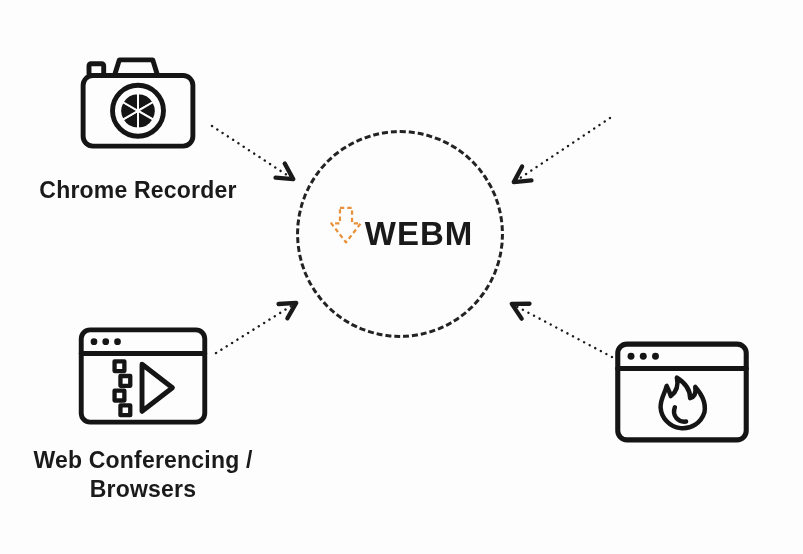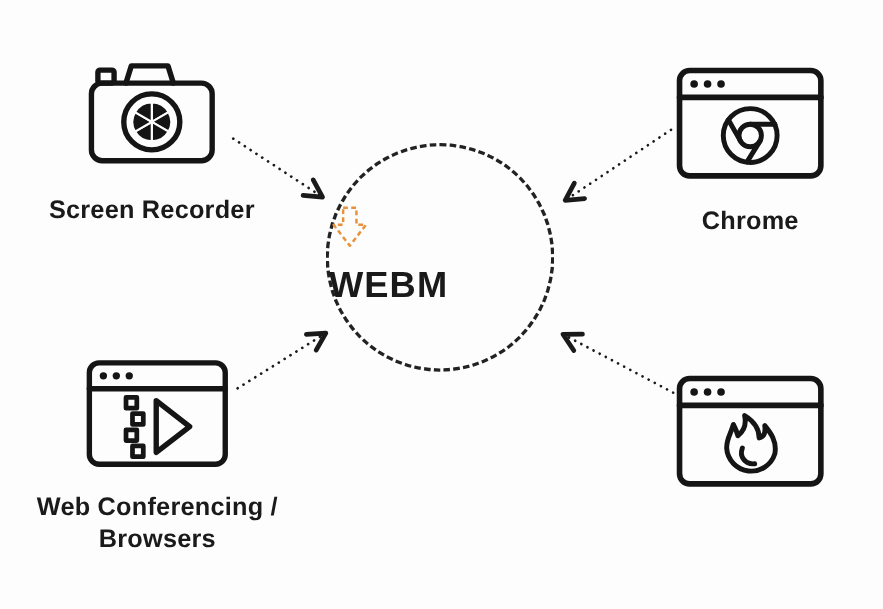--- a/index.html
+++ b/index.html
@@ -41,21 +41,21 @@
 
   .node-browsers{left:602px;top:340px;width:160px;}
   .node-browsers .node-icon{width:138px;height:104px;margin-bottom:20px;}
 
   .hub{
     position:absolute;left:296px;top:130px;
     width:208px;height:208px;
     border:3px dashed #222;
     border-radius:50%;
     box-sizing:border-box;
-    display:flex;flex-direction:column;align-items:flex-start;justify-content:center;
+    display:flex;flex-direction:row;align-items:center;justify-content:center;
     background:var(--bg);
   }
   .hub-arrow{width:38px;height:46px;margin-top:-6px;margin-bottom:10px;}
   .hub-label{
     font-weight:700;
     font-size:33px;
     letter-spacing:1px;
   }
 
   .ic{stroke:#151515;stroke-width:5;fill:none;stroke-linejoin:round;stroke-linecap:round;}
@@ -88,38 +88,23 @@
       <circle class="ic" cx="60" cy="60" r="26"></circle>
       <g transform="translate(60,60)">
         <path class="blade" d="M 0 -18 A 18 18 0 0 1 15.6 -9 L 0 0 Z"></path>
         <path class="blade" transform="rotate(60)" d="M 0 -18 A 18 18 0 0 1 15.6 -9 L 0 0 Z"></path>
         <path class="blade" transform="rotate(120)" d="M 0 -18 A 18 18 0 0 1 15.6 -9 L 0 0 Z"></path>
         <path class="blade" transform="rotate(180)" d="M 0 -18 A 18 18 0 0 1 15.6 -9 L 0 0 Z"></path>
         <path class="blade" transform="rotate(240)" d="M 0 -18 A 18 18 0 0 1 15.6 -9 L 0 0 Z"></path>
         <path class="blade" transform="rotate(300)" d="M 0 -18 A 18 18 0 0 1 15.6 -9 L 0 0 Z"></path>
       </g>
     </svg>
-    <div class="node-label">Screen Recorder</div>
+    <div class="node-label">Chrome Recorder</div>
   </div>
 
-  <div class="node node-chrome">
-    <svg class="node-icon" viewBox="0 0 134 102" aria-hidden="true">
-      <rect class="ic" x="4" y="4" width="126" height="94" rx="9"></rect>
-      <line class="ic" x1="4" y1="28" x2="130" y2="28"></line>
-      <circle class="ic-fill" cx="17" cy="16" r="3.4"></circle>
-      <circle class="ic-fill" cx="29" cy="16" r="3.4"></circle>
-      <circle class="ic-fill" cx="41" cy="16" r="3.4"></circle>
-      <circle class="ic-thin" cx="67" cy="62" r="24"></circle>
-      <circle class="ic-thin" cx="67" cy="62" r="10"></circle>
-      <line class="ic-thin" x1="89" y1="52" x2="67" y2="52"></line>
-      <line class="ic-thin" x1="47.5" y1="48" x2="58.4" y2="67"></line>
-      <line class="ic-thin" x1="64.2" y1="85.5" x2="75.7" y2="67"></line>
-    </svg>
-    <div class="node-label">Chrome</div>
-  </div>
 
   <div class="node node-webconf">
     <svg class="node-icon" viewBox="0 0 134 102" aria-hidden="true">
       <rect class="ic" x="4" y="4" width="126" height="94" rx="9"></rect>
       <line class="ic" x1="4" y1="28" x2="130" y2="28"></line>
       <circle class="ic-fill" cx="17" cy="16" r="3.4"></circle>
       <circle class="ic-fill" cx="29" cy="16" r="3.4"></circle>
       <circle class="ic-fill" cx="41" cy="16" r="3.4"></circle>
       <rect class="ic-thin" x="38" y="36" width="10" height="10"></rect>
       <rect class="ic-thin" x="44" y="51" width="10" height="10"></rect>

